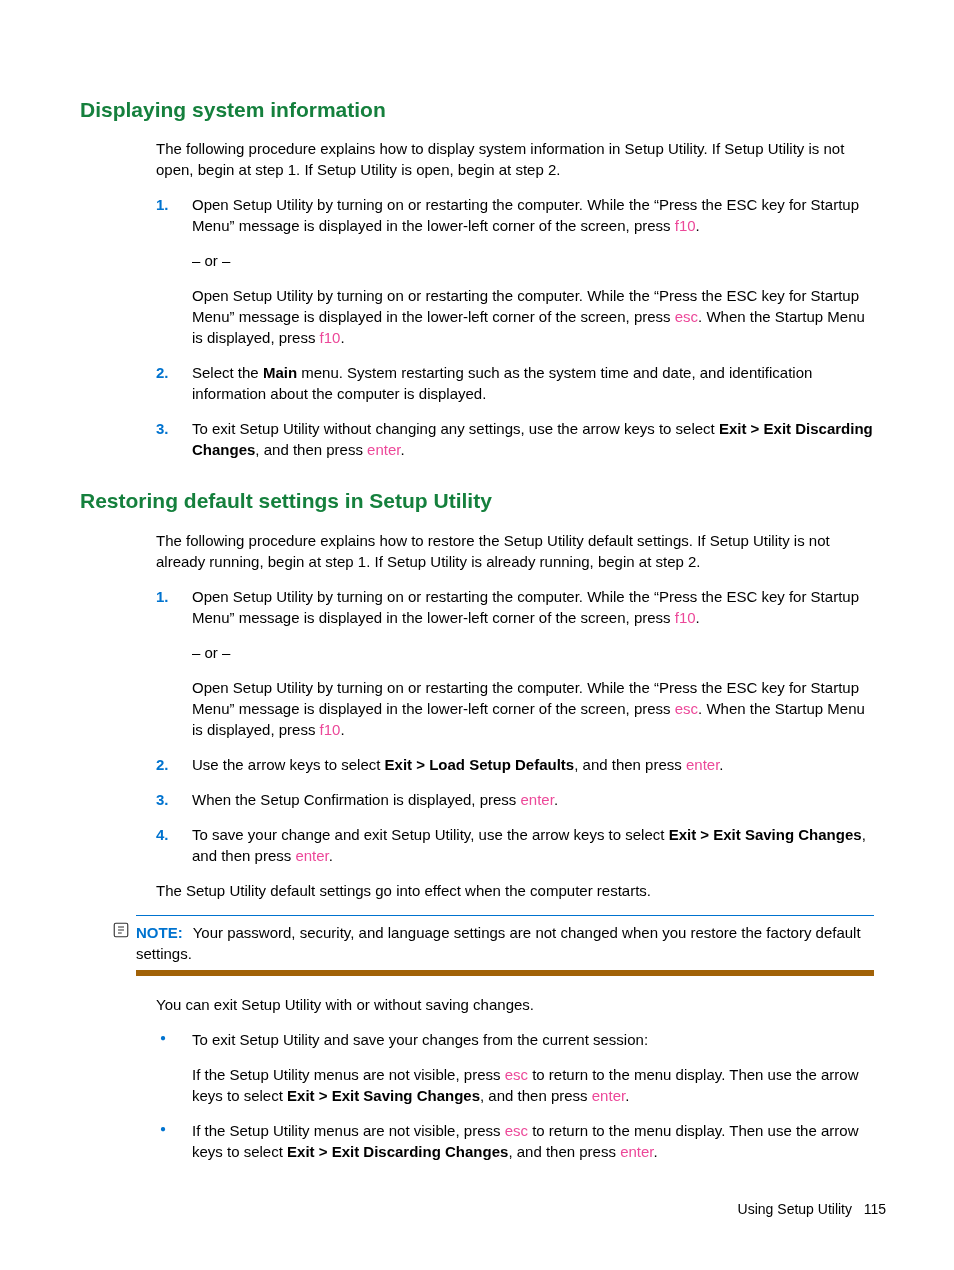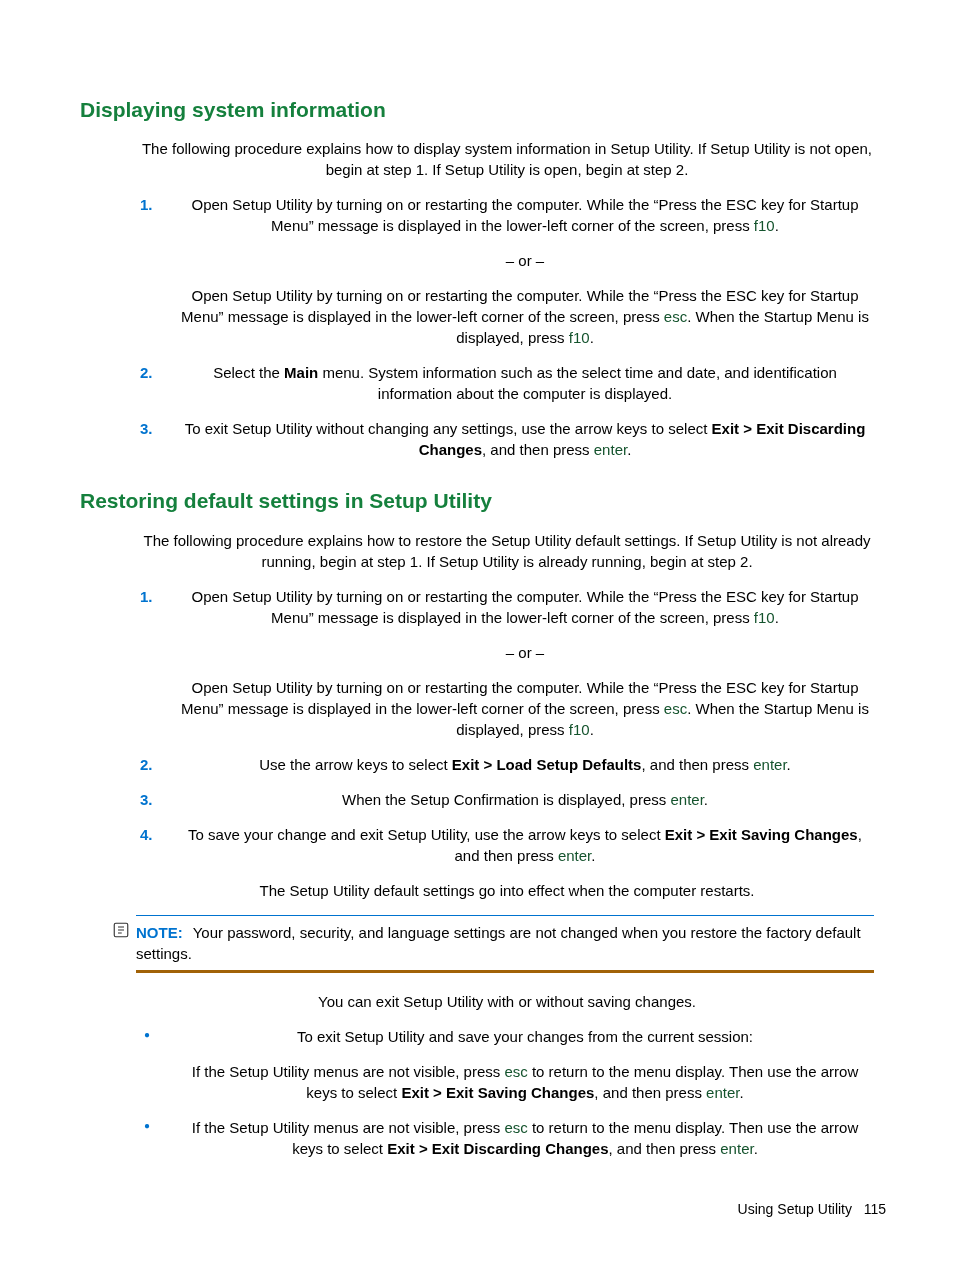--- a/index.html
+++ b/index.html
@@ -21,22 +21,21 @@
   h2 {
     color: #15803d;
     font-size: 21px;
     font-weight: bold;
     margin: 0 0 14px 0;
   }
   h2.spaced {
     margin-top: 26px;
   }
   .body-indent {
-    margin-left: 60px;
-    text-align: center;
+    margin-left: 76px;
   }
   p {
     margin: 0 0 14px 0;
   }
   ol {
     list-style: none;
     padding: 0;
     margin: 0 0 14px 0;
   }
   ol > li {
@@ -63,25 +62,25 @@
   }
   ul.bullets > li::before {
     content: "●";
     position: absolute;
     left: 4px;
     top: 2px;
     color: #0073cf;
     font-size: 10px;
   }
   .key {
-    color: #14532d;
+    color: #ec4899;
   }
   .note-box {
     border-top: 1px solid #0073cf;
-    border-bottom: 3px solid #a16207;
+    border-bottom: 6px solid #a16207;
     padding: 6px 0 6px 0;
     margin: 8px 0 18px 56px;
     position: relative;
   }
   .note-icon {
     position: absolute;
     left: -24px;
     top: 5px;
     width: 18px;
     height: 18px;
@@ -109,21 +108,21 @@
     <p>The following procedure explains how to display system information in Setup Utility. If Setup Utility is not open, begin at step 1. If Setup Utility is open, begin at step 2.</p>
     <ol>
       <li>
         <span class="num">1.</span>
         <p><span>Open Setup Utility by turning on or restarting the computer. While the “Press the ESC key for Startup Menu” message is displayed in the lower-left corner of the screen, press </span><span class="key">f10</span><span>.</span></p>
         <p>– or –</p>
         <p><span>Open Setup Utility by turning on or restarting the computer. While the “Press the ESC key for Startup Menu” message is displayed in the lower-left corner of the screen, press </span><span class="key">esc</span><span>. When the Startup Menu is displayed, press </span><span class="key">f10</span><span>.</span></p>
       </li>
       <li>
         <span class="num">2.</span>
-        <p><span>Select the </span><strong>Main</strong><span> menu. System information such as the select time and date, and identification information about the computer is displayed.</span></p>
+        <p><span>Select the </span><strong>Main</strong><span> menu. System restarting such as the system time and date, and identification information about the computer is displayed.</span></p>
       </li>
       <li>
         <span class="num">3.</span>
         <p><span>To exit Setup Utility without changing any settings, use the arrow keys to select </span><strong>Exit &gt; Exit Discarding Changes</strong><span>, and then press </span><span class="key">enter</span><span>.</span></p>
       </li>
     </ol>
   </div>
 
   <h2 class="spaced">Restoring default settings in Setup Utility</h2>
   <div class="body-indent">

